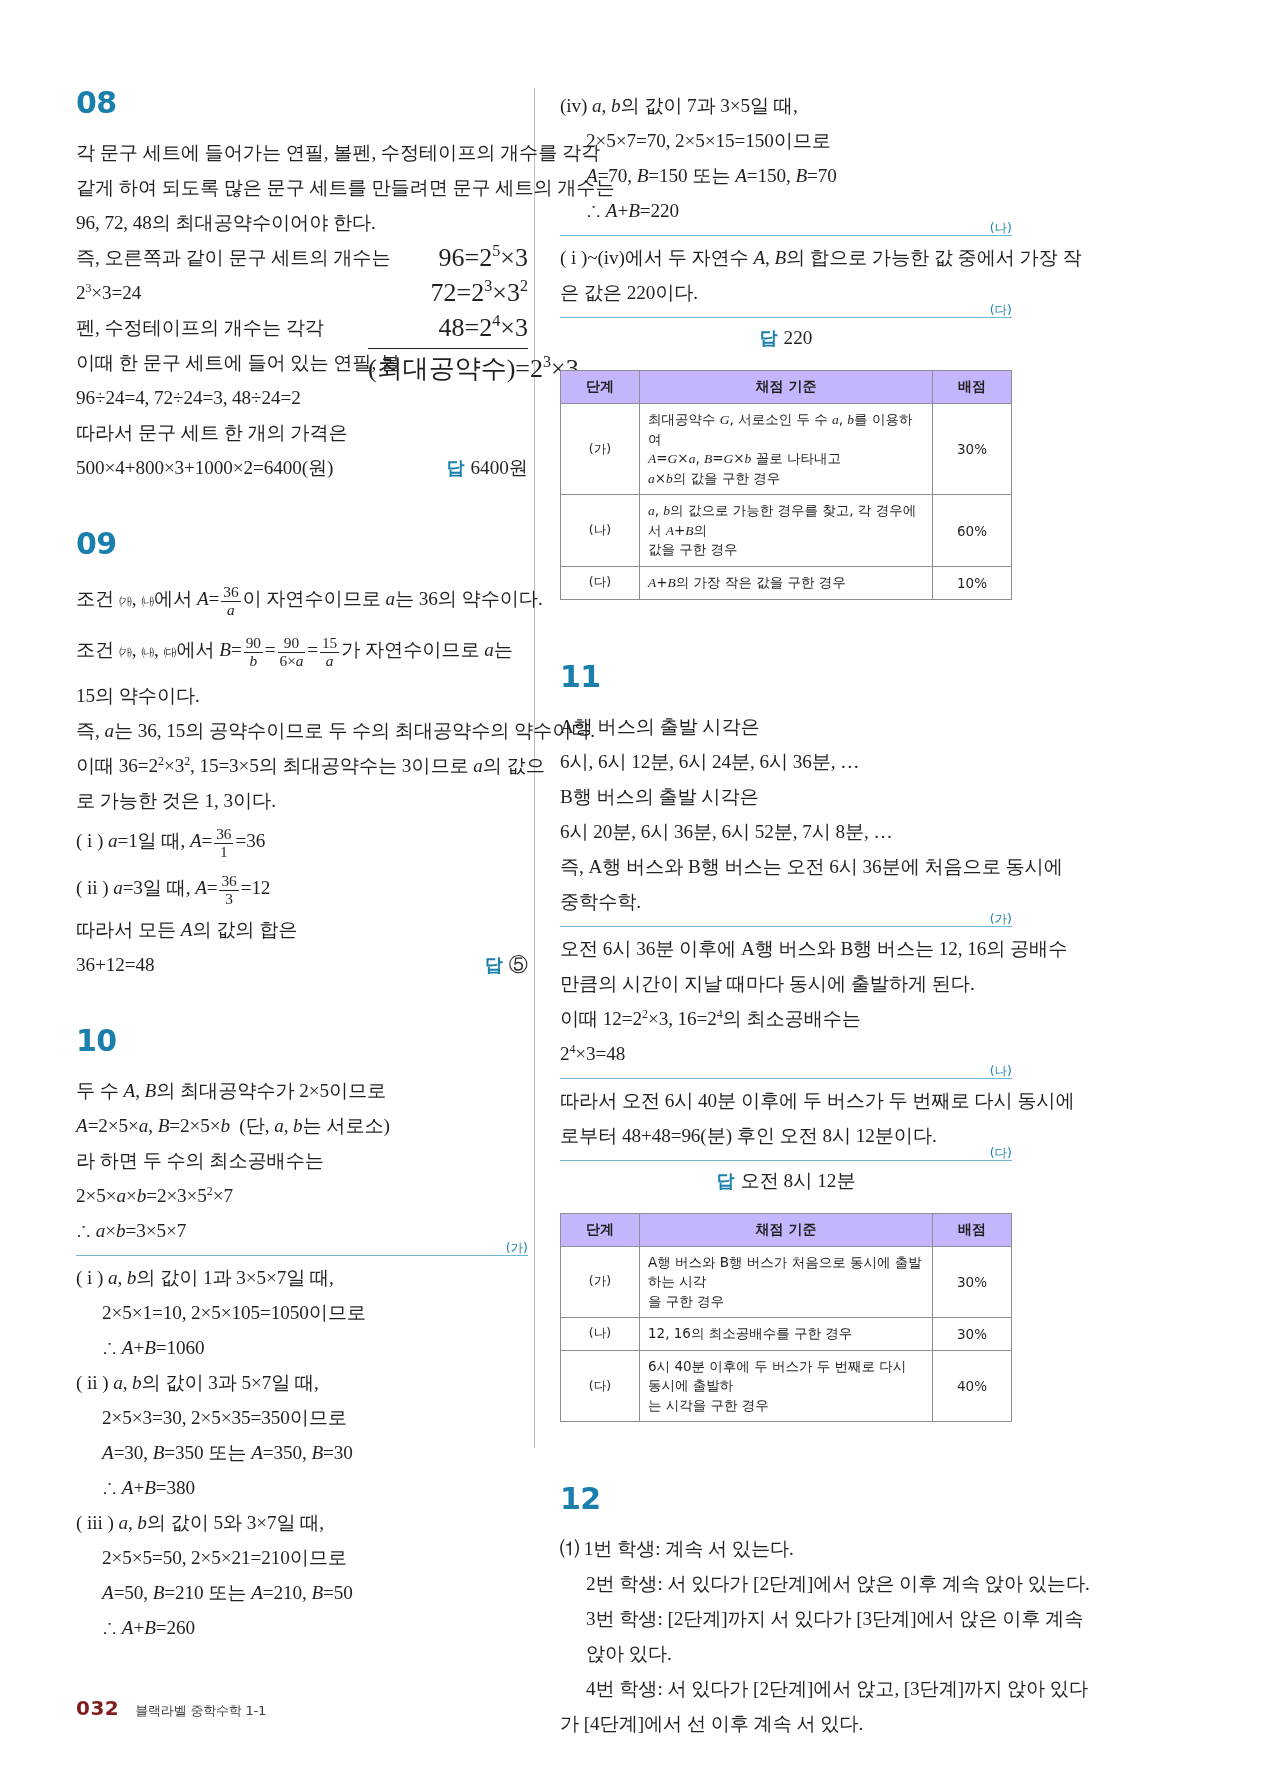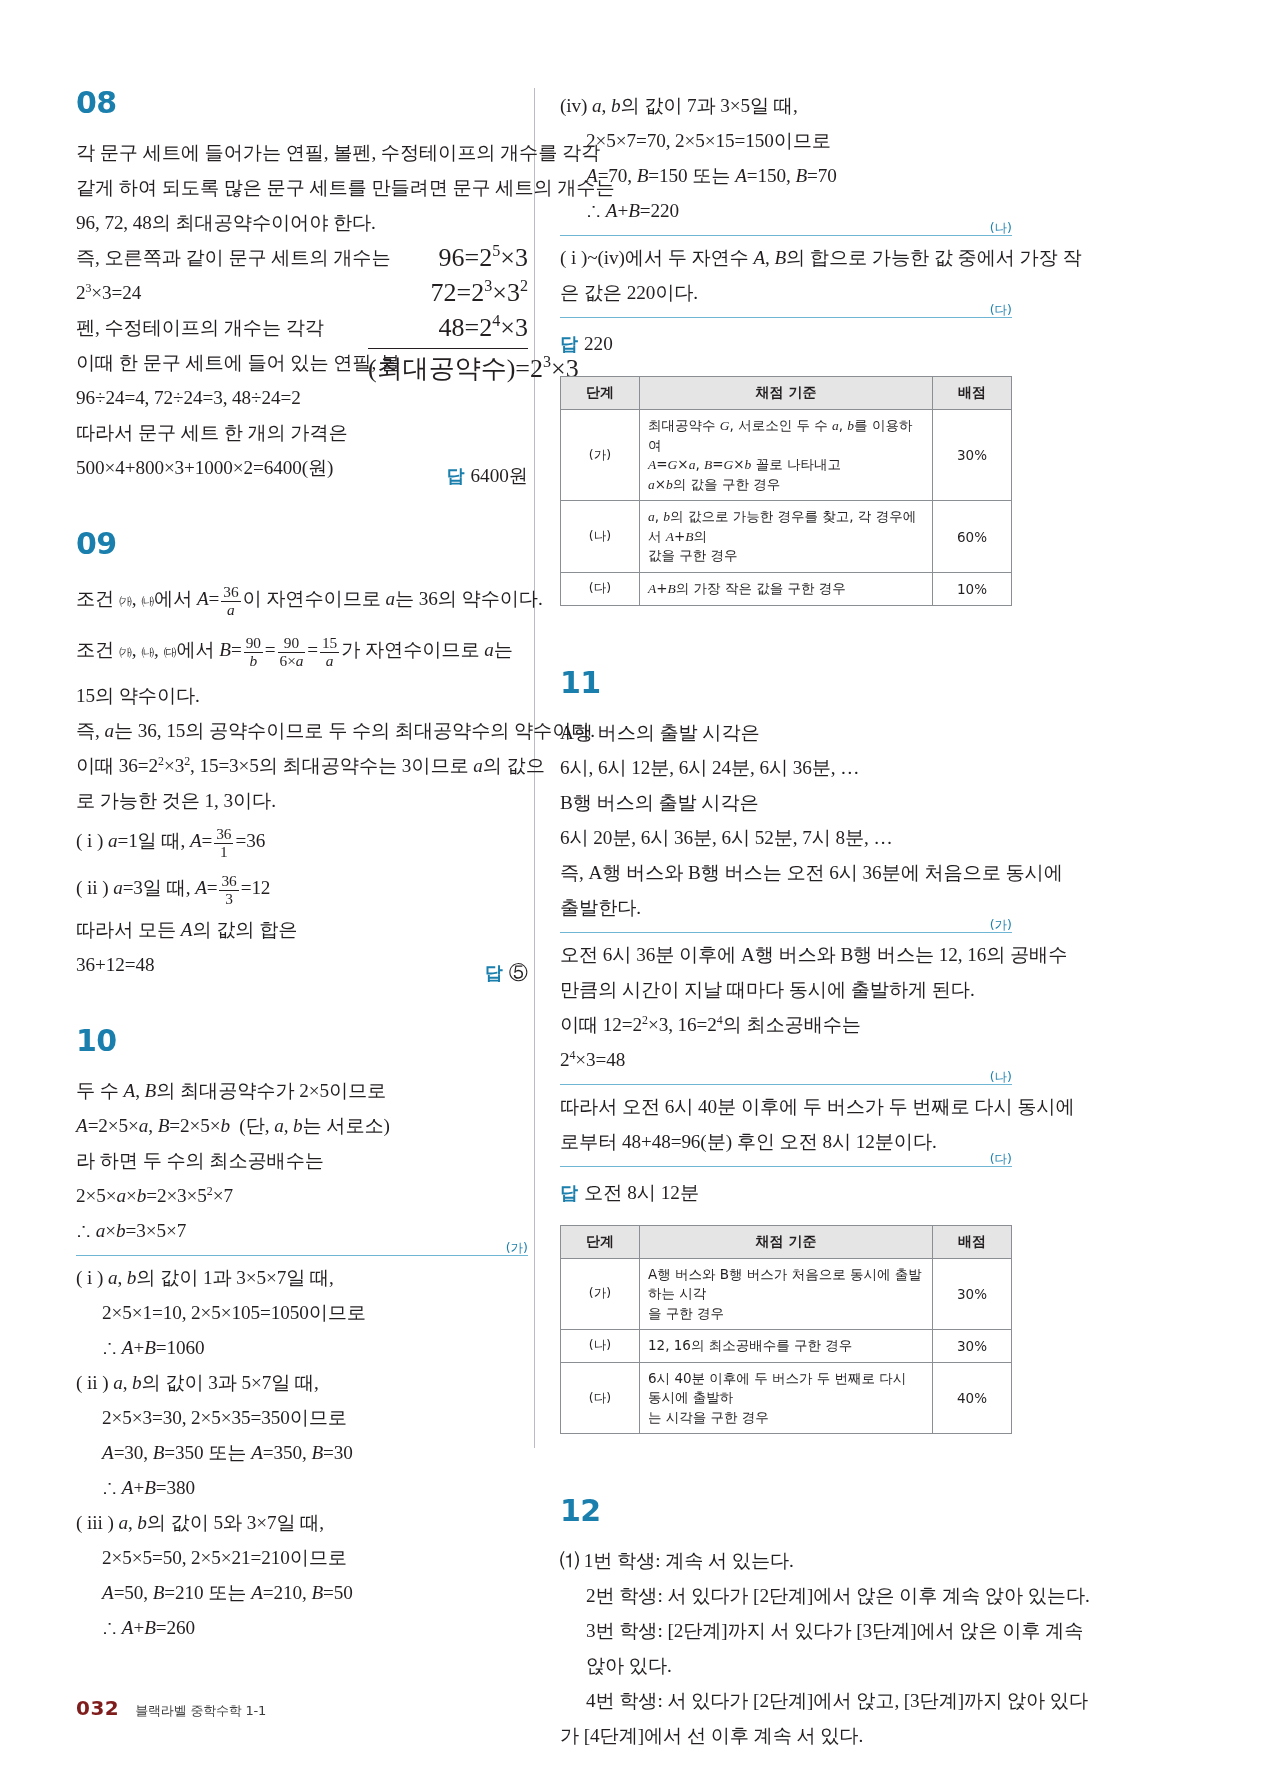--- a/index.html
+++ b/index.html
@@ -44,21 +44,21 @@
     margin:0 2px;line-height:1.08;
   }
   .frac .num{display:block;font-size:0.80em;padding:0 2px;}
   .frac .den{display:block;font-size:0.80em;border-top:1.4px solid #231f20;padding:0 2px;}
 
   
   .kmark{font-size:13px;font-family:"DejaVu Sans","Liberation Sans",sans-serif;}
 
   
   .answer{
-    text-align:left;font-size:19.2px;line-height:32px;margin-top:10px;
+    text-align:center;font-size:19.2px;line-height:32px;margin-top:2px;
   }
   .answer .dap{
     color:#1a7fad;font-weight:bold;
     font-family:"DejaVu Sans","Liberation Sans",sans-serif;
     font-size:18px;margin-right:6px;
   }
 
   
   .factor-block{
     position:absolute;right:0;top:0;text-align:right;
@@ -83,21 +83,21 @@
   
   table.grade{
     border-collapse:collapse;width:452px;margin-top:16px;
     font-family:"DejaVu Sans","Liberation Sans",sans-serif;
     font-size:13.5px;color:#231f20;
   }
   table.grade th,table.grade td{
     border:1px solid #8b8f94;padding:6px 8px;vertical-align:middle;
   }
   table.grade thead th{
-    background:#e5e5e5;text-align:center;font-weight:bold;font-size:14px;
+    background:#c4b5fd;text-align:center;font-weight:bold;font-size:14px;
     padding:7px 6px;
   }
   table.grade td.step{text-align:center;width:62px;font-size:12.5px;}
   table.grade td.crit{text-align:left;line-height:1.45;}
   table.grade td.pts{text-align:center;width:62px;font-size:13.5px;}
   table.grade .mi{font-style:italic;font-family:"Liberation Serif",serif;}
   .col-step{width:62px;}
   .col-pts{width:62px;}
 
   
@@ -277,21 +277,21 @@
     </div>
 
     <div style="margin-top:62px;">
       <div class="prob-num">11</div>
 
       <div class="ln">A행 버스의 출발 시각은</div>
       <div class="ln">6시, 6시 12분, 6시 24분, 6시 36분, …</div>
       <div class="ln">B행 버스의 출발 시각은</div>
       <div class="ln">6시 20분, 6시 36분, 6시 52분, 7시 8분, …</div>
       <div class="ln">즉, A행 버스와 B행 버스는 오전 6시 36분에 처음으로 동시에</div>
-      <div class="ln">출발한다.</div>
+      <div class="ln">중학수학.</div>
 
       <div class="steprule short">
         <span class="tag">(가)</span>
       </div>
 
       <div class="ln">오전 6시 36분 이후에 A행 버스와 B행 버스는 12, 16의 공배수</div>
       <div class="ln">만큼의 시간이 지날 때마다 동시에 출발하게 된다.</div>
       <div class="ln">이때 12=2<sup>2</sup>×3, 16=2<sup>4</sup>의 최소공배수는</div>
       <div class="ln">2<sup>4</sup>×3=48</div>
 

